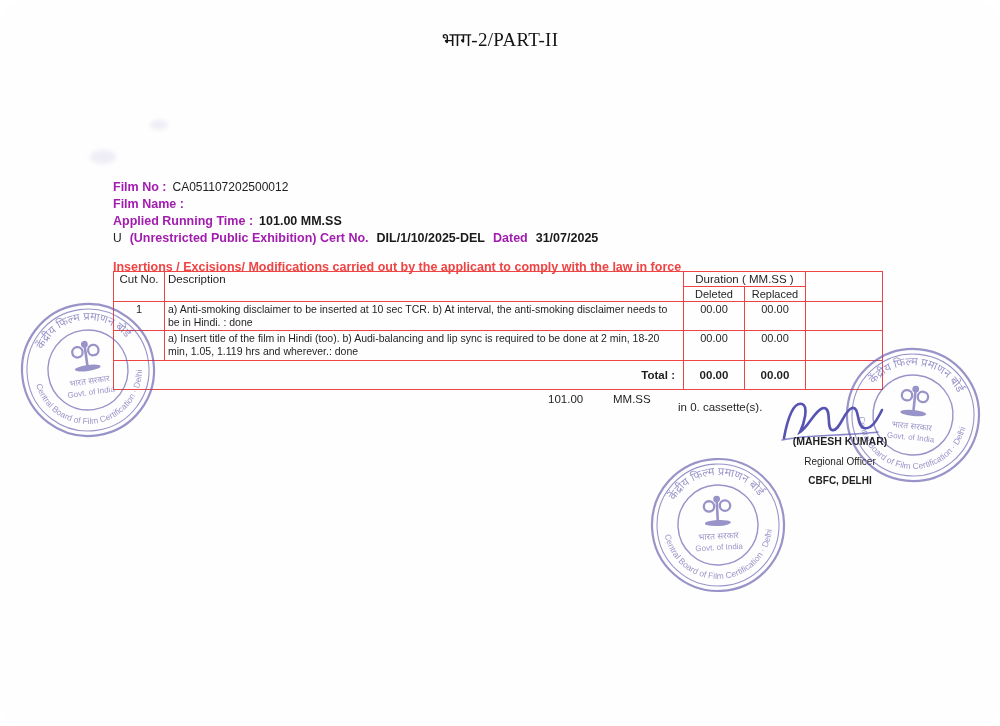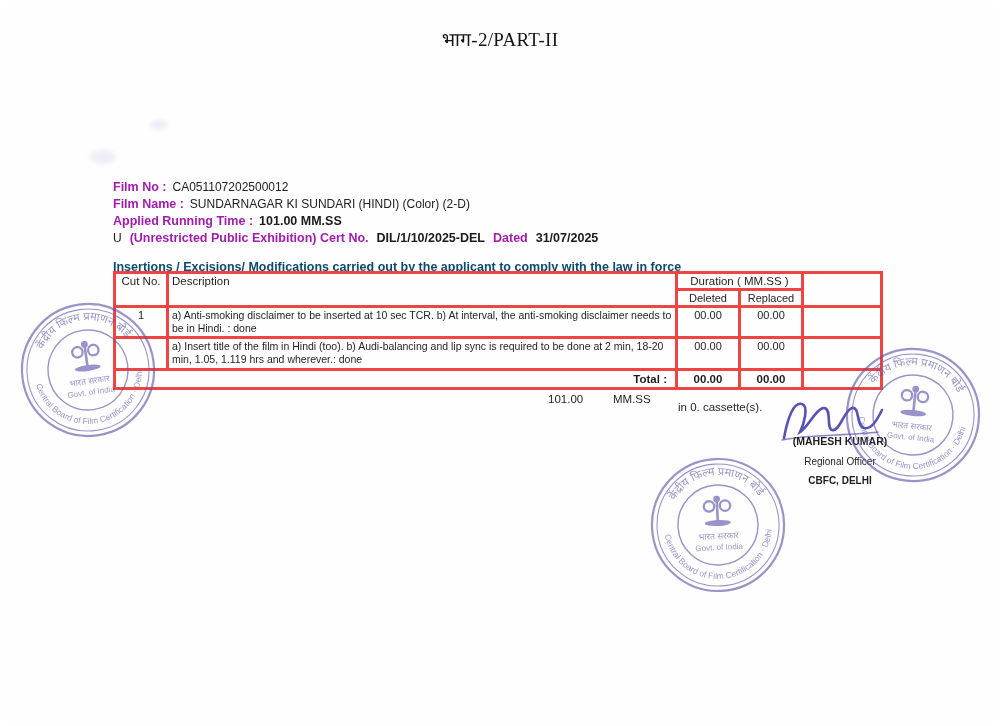--- a/index.html
+++ b/index.html
@@ -70,35 +70,35 @@
     color: #1a1a1a;
   }
   .cert-row .seg { margin-right: 8px; }
 
   .insertions-line {
     position: absolute;
     left: 113px;
     top: 260px;
     font-size: 12.5px;
     font-weight: bold;
-    color: #0c4a6e;
+    color: #ef4444;
     white-space: nowrap;
   }
 
   
   .tbl {
     position: absolute;
     left: 113px;
     top: 271px;
     width: 770px;
     border-collapse: collapse;
     font-size: 11px;
   }
   .tbl td, .tbl th {
-    border: 3px solid #ef4444;
+    border: 1px solid #ef4444;
     padding: 1px 3px;
     vertical-align: top;
     font-weight: normal;
     color: #1f1f1f;
   }
   .th-cut {
     width: 44px;
     text-align: center;
     font-size: 11.5px;
     font-weight: bold;
@@ -136,21 +136,21 @@
   }
   .cell-num {
     text-align: center;
     font-size: 11px;
     padding-top: 2px;
   }
   .row-total td {
     font-size: 11.5px;
     font-weight: bold;
     text-align: center;
-    padding: 2px 4px;
+    padding: 8px 4px;
   }
   .total-label {
     text-align: right !important;
     padding-right: 8px !important;
   }
   .hidden-border { border: none; }
 
   
   .actual-line {
     position: absolute;
@@ -232,21 +232,20 @@
 
   <div class="hdr-line1">भाग-2/PART-II</div>
 
   <div class="meta">
     <div class="meta-row">
       <span class="meta-label">Film No :</span>
       <span class="meta-value">CA051107202500012</span>
     </div>
     <div class="meta-row">
       <span class="meta-label">Film Name :</span>
-      <span class="meta-value">SUNDARNAGAR KI SUNDARI (HINDI) (Color) (2-D)</span>
     </div>
     <div class="meta-row">
       <span class="meta-label">Applied Running Time :</span>
       <span class="meta-value-bold">101.00 MM.SS</span>
     </div>
     <div class="meta-row cert-row">
       <span class="meta-value seg">U</span>
       <span class="meta-label seg">(Unrestricted Public Exhibition) Cert No.</span>
       <span class="meta-value-bold seg">DIL/1/10/2025-DEL</span>
       <span class="meta-label seg">Dated</span>

